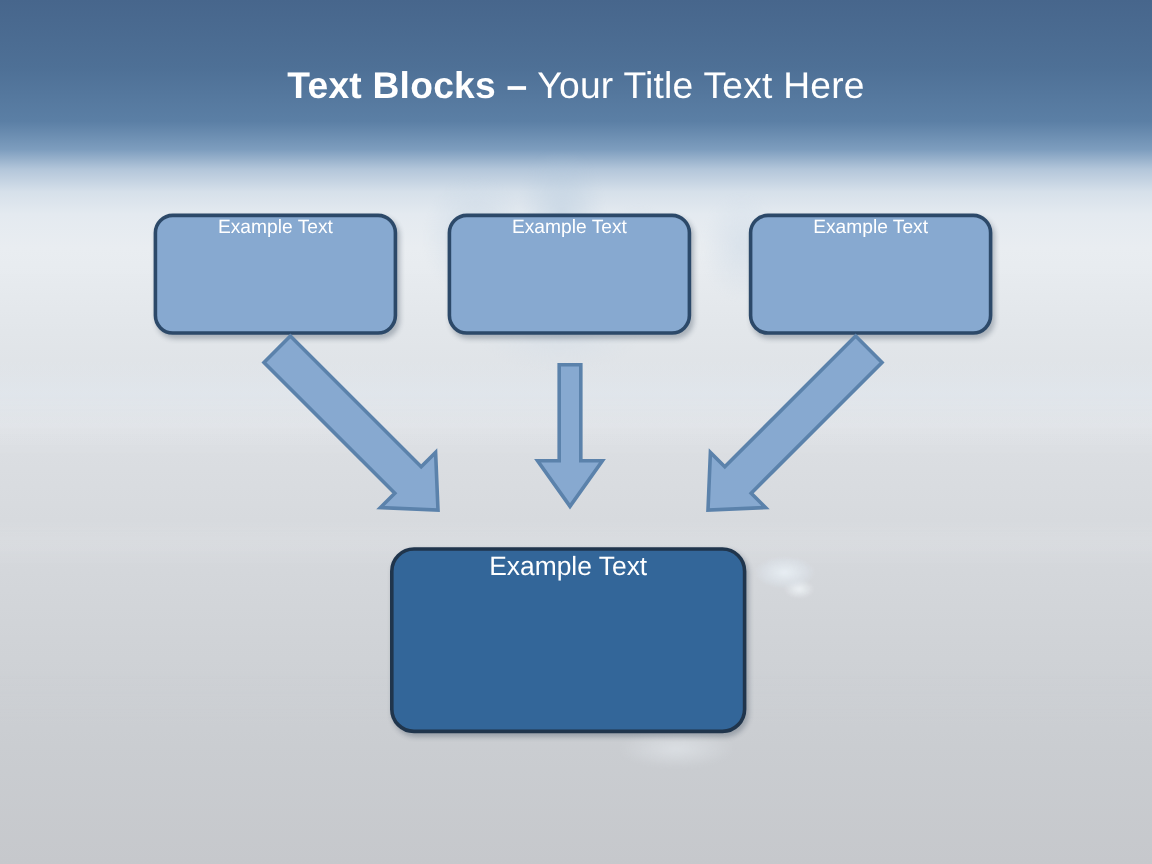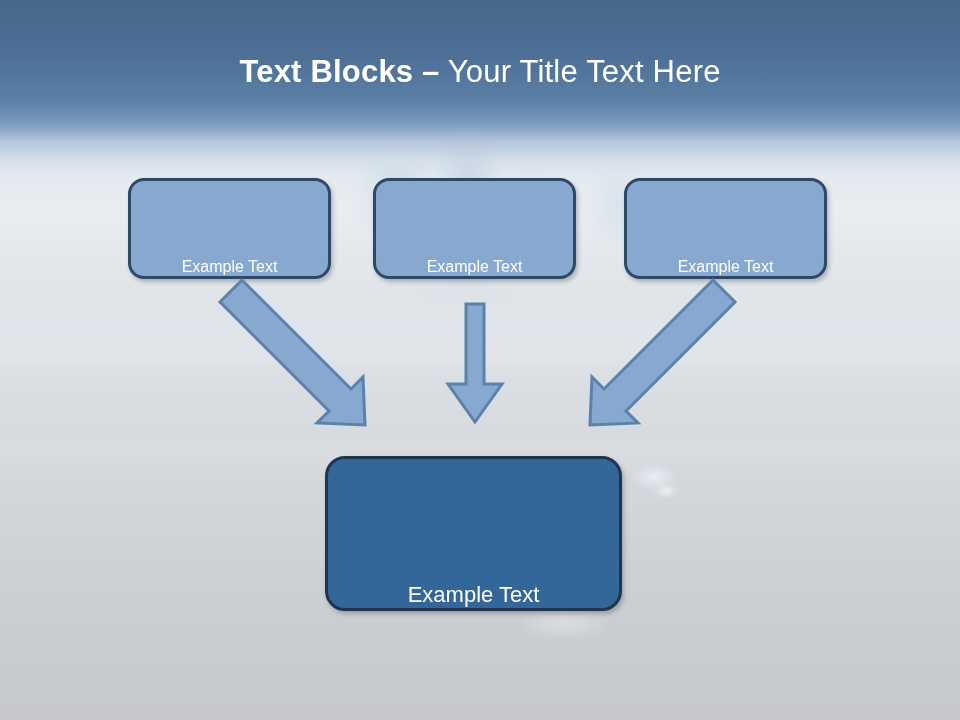--- a/index.html
+++ b/index.html
@@ -135,21 +135,21 @@
     letter-spacing: 0.2px;
     white-space: nowrap;
   }
   .title .t-bold   { font-weight: bold; }
   .title .t-normal { font-weight: normal; }
 
   
   .box {
     position: absolute;
     display: flex;
-    align-items: flex-end;
+    align-items: flex-start;
     justify-content: center;
     color: #ffffff;
     text-align: center;
     border-radius: 16px;
     box-shadow: 2px 3px 4px rgba(40,55,75,0.30);
   }
 
   .box-light {
     background: #87a9d0;
     border: 3px solid #2c4969;

